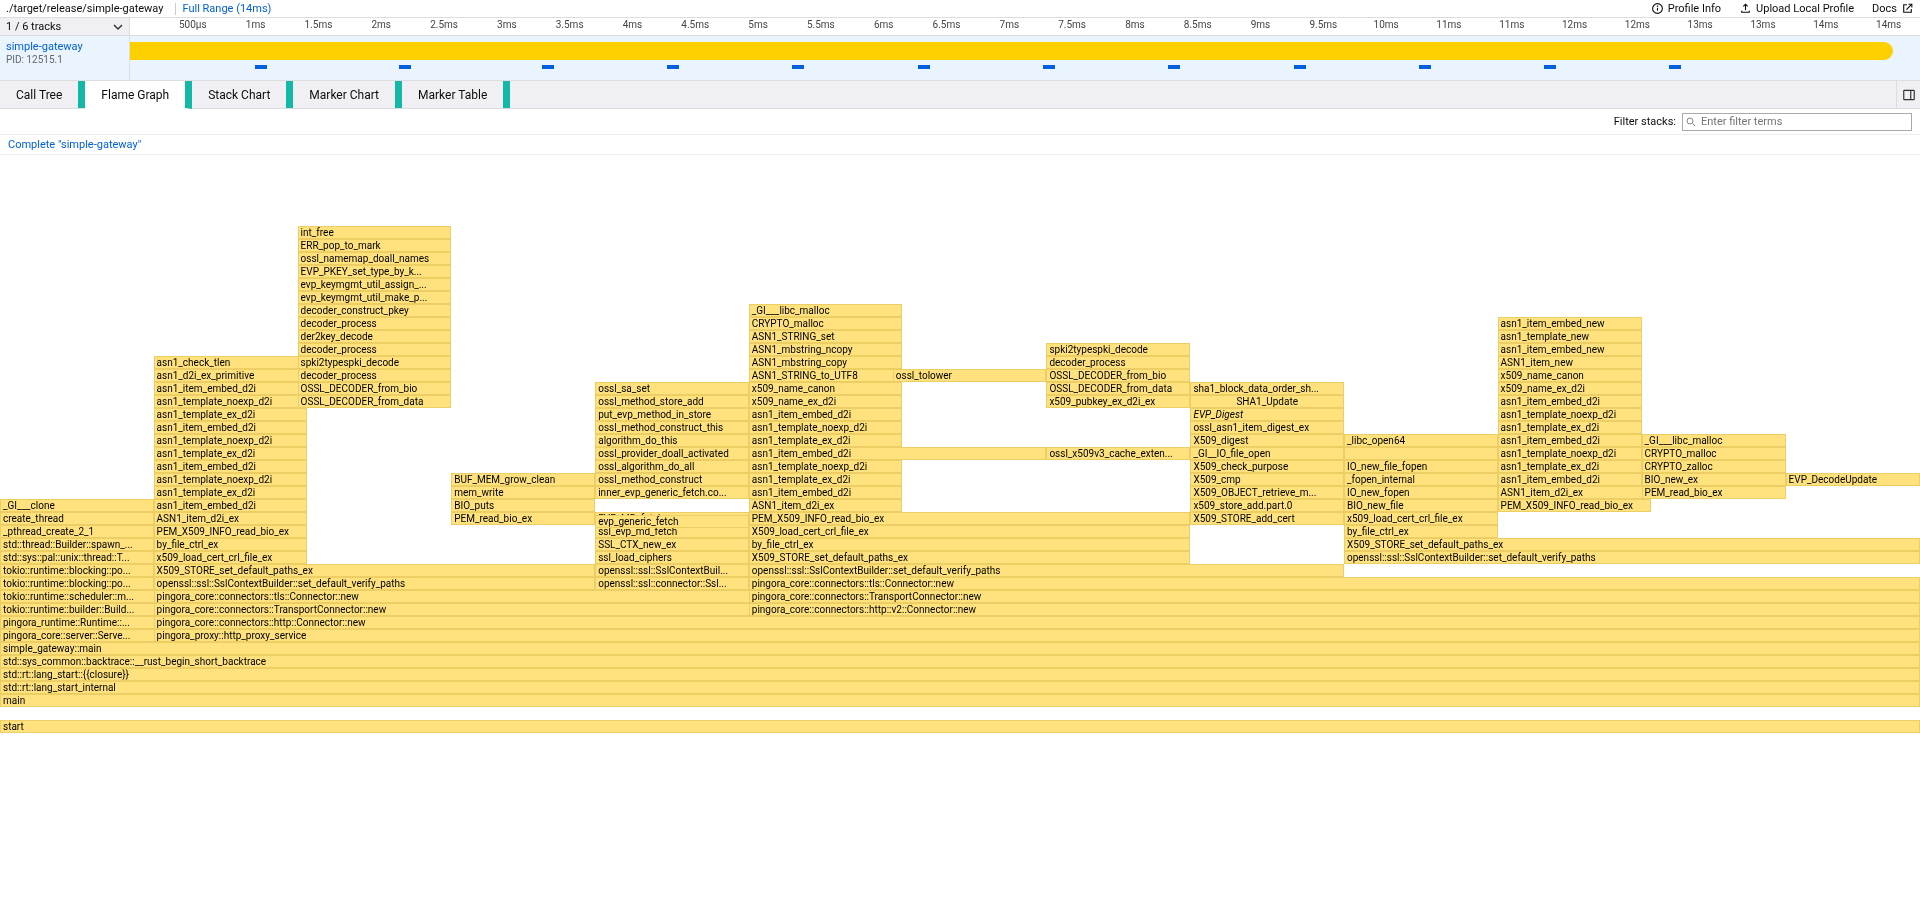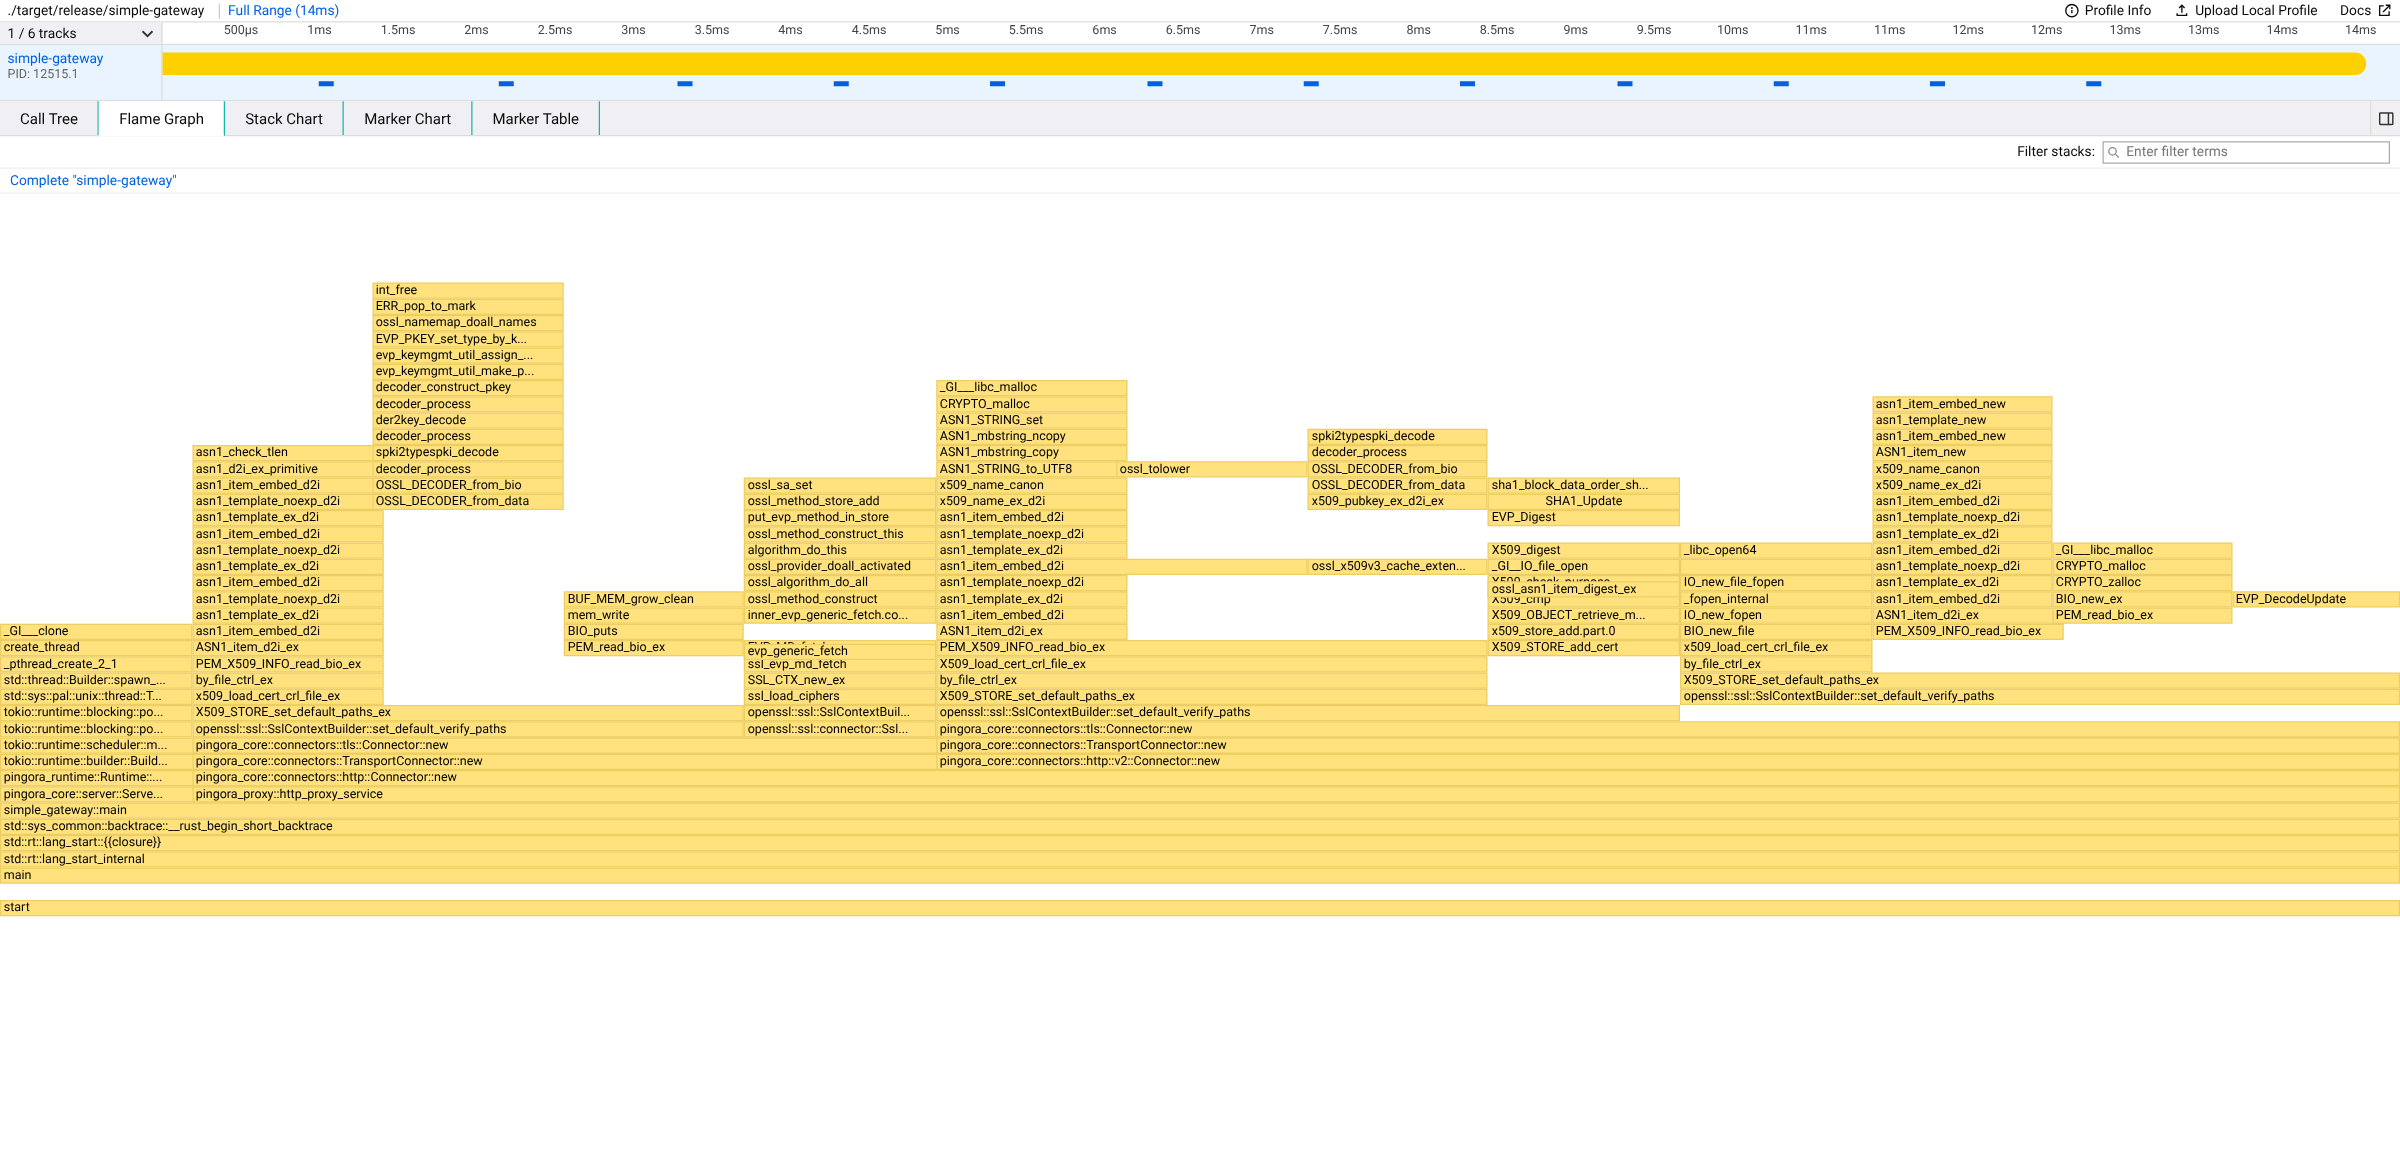--- a/index.html
+++ b/index.html
@@ -18,21 +18,21 @@
   .timeline-ticks span { position: absolute; top: 1px; transform: translateX(-50%); }
   .track-row { display: flex; height: 45px; border-bottom: 1px solid #ddd; background: #eaf4ff; }
   .track-left { width: 130px; padding: 4px 6px; border-right: 1px solid #ddd; background: #eaf4ff; }
   .track-left .title { color: #0060df; font-size: 11px; }
   .track-left .pid { color: #666; font-size: 10px; margin-top: 1px; }
   .track-body { flex: 1; position: relative; }
   .track-bar { position: absolute; top: 6px; left: 0; right: 27px; height: 18px; background: #ffd000; border-top-right-radius: 9px; border-bottom-right-radius: 9px; }
   .track-markers { position: absolute; top: 29px; left: 0; right: 0; height: 5px; }
   .track-markers i { position: absolute; width: 12px; height: 4px; background: #0060df; top: 0; }
   .tabs { display: flex; height: 28px; border-bottom: 1px solid #ddd; align-items: stretch; background: #f0f0f4; font-size: 12px; }
-  .tab { padding: 0 16px; display: flex; align-items: center; cursor: pointer; border-right: 1px solid #14b8a6; }
+  .tab { padding: 0 16px; display: flex; align-items: center; cursor: pointer; border-right: 7px solid #14b8a6; }
   .tab.active { background: #fff; border-bottom: 1px solid #fff; margin-bottom: -1px; }
   .tabs .spacer { flex: 1; }
   .tabs .collapse { width: 24px; display: flex; align-items: center; justify-content: center; border-left: 1px solid #ddd; cursor: pointer; }
   .filterbar { display: flex; align-items: center; justify-content: flex-end; height: 26px; padding: 0 8px; gap: 6px; border-bottom: 1px solid #eee; font-size: 11px; }
   .filterbar input { width: 230px; height: 18px; font-size: 11px; padding: 1px 4px 1px 18px; border: 1px solid #aaa; background: #fff; }
   .filterbar .inputwrap { position: relative; }
   .filterbar .inputwrap svg { position: absolute; left: 3px; top: 3px; width: 12px; height: 12px; color: #888; }
   .breadcrumb { height: 20px; padding: 3px 8px; font-size: 11px; color: #0060df; border-bottom: 1px solid #eee; }
   .flame-area { position: relative; width: 100%; height: 580px; background: #fff; }
   .flame-box { position: absolute; height: 13px; background: #ffe27e; border: 1px solid rgba(160,130,0,0.2); font-size: 10px; line-height: 11px; padding: 0 2px; white-space: nowrap; overflow: hidden; color: #000; cursor: pointer; }
@@ -252,26 +252,26 @@
     <div class="flame-box" style="left: 8%; width: 8%; top: 279px;">asn1_template_noexp_d2i</div>
     <div class="flame-box" style="left: 31%; width: 8%; top: 279px;">algorithm_do_this</div>
     <div class="flame-box" style="left: 39%; width: 8%; top: 279px;">asn1_template_ex_d2i</div>
     <div class="flame-box" style="left: 62%; width: 8%; top: 279px;">X509_digest</div>
     <div class="flame-box" style="left: 70%; width: 8%; top: 279px;">_libc_open64</div>
     <div class="flame-box" style="left: 78%; width: 7.5%; top: 279px;">asn1_item_embed_d2i</div>
     <div class="flame-box" style="left: 85.5%; width: 7.5%; top: 279px;">_GI___libc_malloc</div>
     <div class="flame-box" style="left: 8%; width: 8%; top: 266px;">asn1_item_embed_d2i</div>
     <div class="flame-box" style="left: 31%; width: 8%; top: 266px;">ossl_method_construct_this</div>
     <div class="flame-box" style="left: 39%; width: 8%; top: 266px;">asn1_template_noexp_d2i</div>
-    <div class="flame-box" style="left: 62%; width: 8%; top: 266px; margin-top: 44px;">ossl_asn1_item_digest_ex</div>
+    <div class="flame-box" style="left: 62%; width: 8%; top: 266px;">ossl_asn1_item_digest_ex</div>
     <div class="flame-box" style="left: 78%; width: 7.5%; top: 266px;">asn1_template_ex_d2i</div>
     <div class="flame-box" style="left: 8%; width: 8%; top: 253px;">asn1_template_ex_d2i</div>
     <div class="flame-box" style="left: 31%; width: 8%; top: 253px;">put_evp_method_in_store</div>
     <div class="flame-box" style="left: 39%; width: 8%; top: 253px;">asn1_item_embed_d2i</div>
-    <div class="flame-box" style="left: 62%; width: 8%; top: 253px;">EVP_Digest</div>
+    <div class="flame-box" style="left: 62%; width: 8%; top: 253px; font-style: italic;">EVP_Digest</div>
     <div class="flame-box" style="left: 78%; width: 7.5%; top: 253px;">asn1_template_noexp_d2i</div>
     <div class="flame-box" style="left: 8%; width: 8%; top: 240px;">asn1_template_noexp_d2i</div>
     <div class="flame-box" style="left: 15.5%; width: 8%; top: 240px;">OSSL_DECODER_from_data</div>
     <div class="flame-box" style="left: 31%; width: 8%; top: 240px;">ossl_method_store_add</div>
     <div class="flame-box" style="left: 39%; width: 8%; top: 240px;">x509_name_ex_d2i</div>
     <div class="flame-box" style="left: 54.5%; width: 7.5%; top: 240px;">x509_pubkey_ex_d2i_ex</div>
     <div class="flame-box" style="left: 62%; width: 8%; top: 240px; text-align: center;">SHA1_Update</div>
     <div class="flame-box" style="left: 78%; width: 7.5%; top: 240px;">asn1_item_embed_d2i</div>
     <div class="flame-box" style="left: 8%; width: 8%; top: 227px;">asn1_item_embed_d2i</div>
     <div class="flame-box" style="left: 15.5%; width: 8%; top: 227px;">OSSL_DECODER_from_bio</div>

